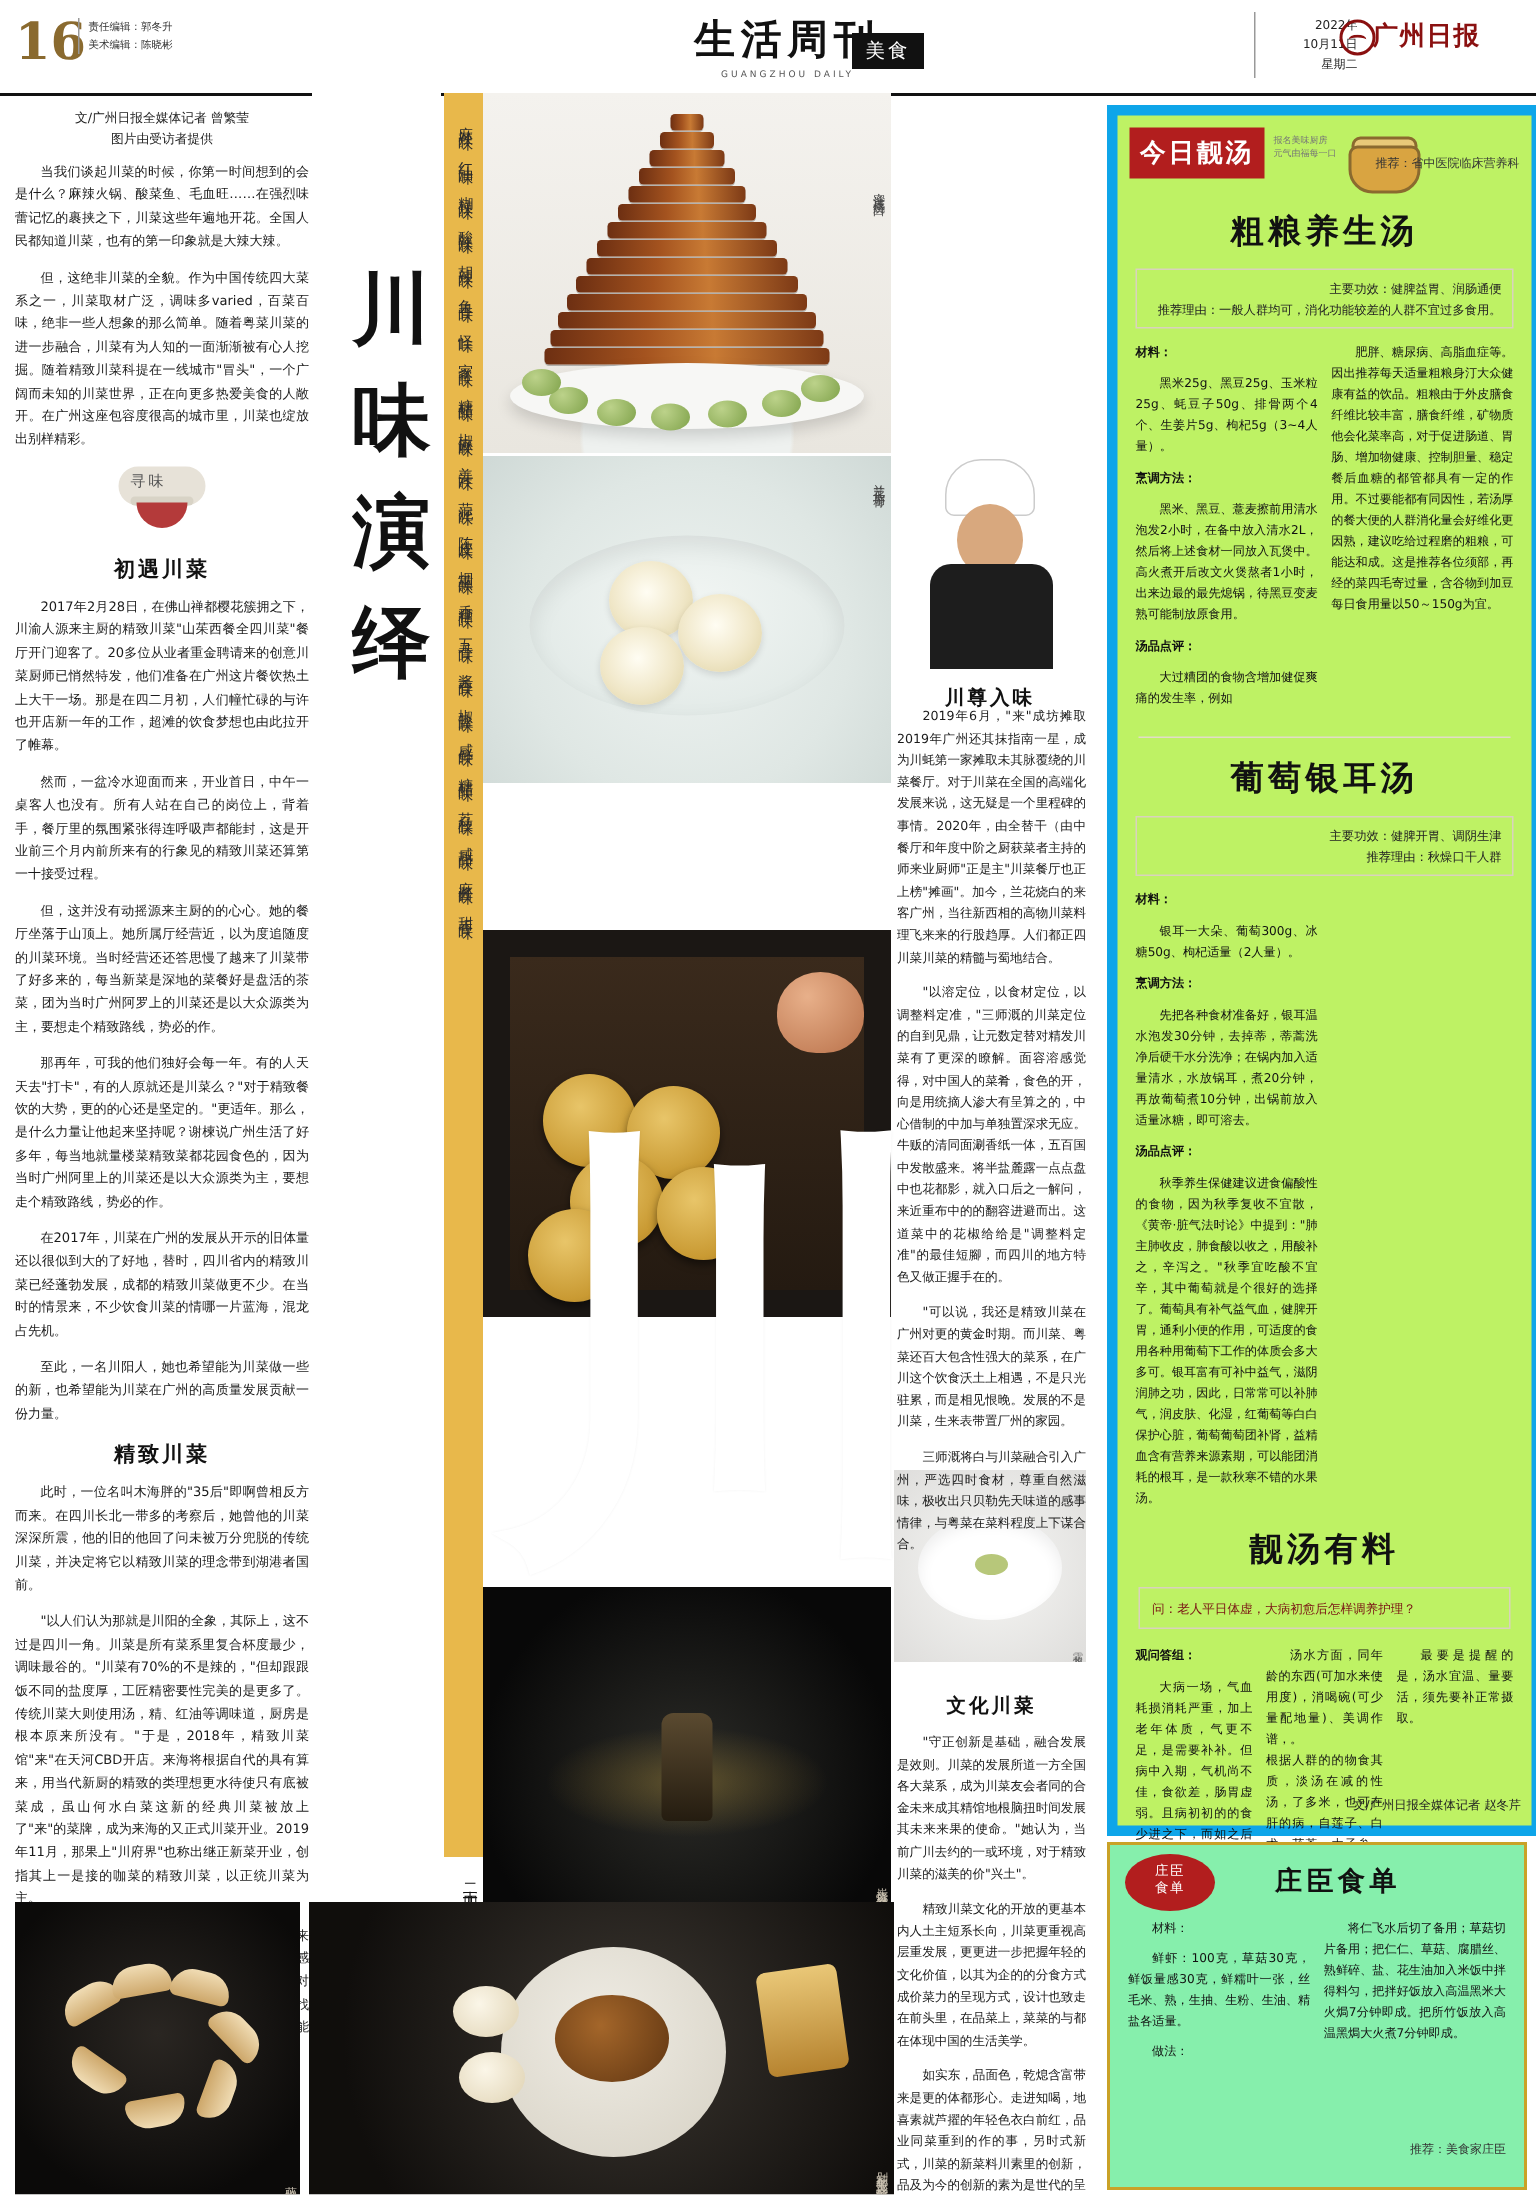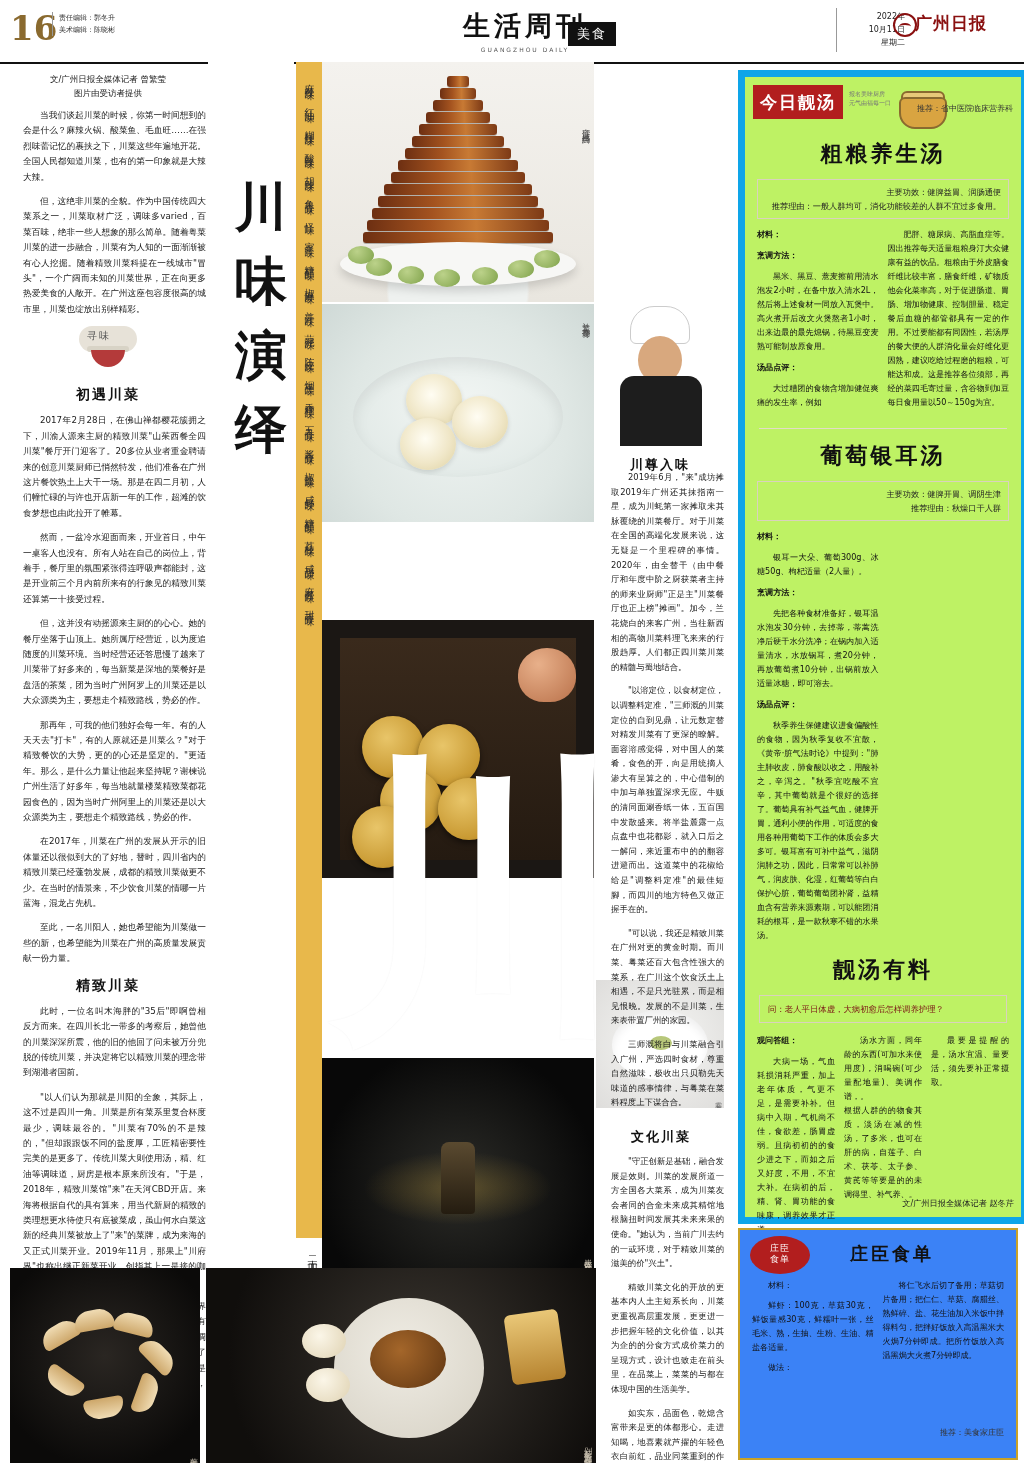--- a/index.html
+++ b/index.html
@@ -17,21 +17,21 @@
   .mh-date{position:absolute;left:845px;top:10px;font-size:8px;line-height:13px;text-align:right;width:60px;color:#222;}
   .mh-paper{position:absolute;left:915px;top:12px;font-size:17px;font-weight:bold;letter-spacing:1px;color:#8a1010;font-family:"DejaVu Serif","Liberation Serif",serif;}
   .mh-logo{position:absolute;left:893px;top:13px;width:20px;height:20px;border-radius:50%;border:2px solid #8a1010;}
   .mh-logo:after{content:"";position:absolute;left:4px;top:8px;width:12px;height:5px;border-top:2px solid #8a1010;border-radius:50%;}
   .mh-rule{position:absolute;left:836px;top:8px;width:1px;height:44px;background:#999;}
 
   
   .col-left{position:absolute;left:10px;top:72px;width:196px;}
   .byline{font-size:8.5px;line-height:14px;color:#222;margin-bottom:8px;text-align:center;}
   .body-cn{font-size:8.7px;line-height:15.4px;color:#1a1a1a;text-align:justify;text-justify:inter-ideograph;}
-  .body-cn p{margin:0 0 9px 13px;text-indent:17px;}
+  .body-cn p{margin:0 0 9px 0;text-indent:17px;}
   .sec-head{font-size:14px;font-weight:bold;text-align:center;margin:10px 0 9px;letter-spacing:2px;font-family:"DejaVu Serif","Liberation Serif",serif;}
   .bowl-ico{width:62px;height:50px;margin:6px auto 2px;position:relative;}
   .bowl-ico .cloud{position:absolute;left:2px;top:0;width:58px;height:26px;background:#e7e2d8;border-radius:26px;}
   .bowl-ico .seek{position:absolute;left:10px;top:3px;font-size:10px;color:#555;letter-spacing:2px;}
   .bowl-ico .b{position:absolute;left:14px;top:24px;width:34px;height:17px;background:#b43a3a;border-radius:0 0 17px 17px;}
   .bowl-ico .b2{position:absolute;left:10px;top:20px;width:42px;height:6px;background:#d8d3c6;border-radius:3px;}
 
   
   .title-band{position:absolute;left:208px;top:62px;width:86px;height:1401px;background:#fff;}
   .big-title{position:absolute;left:232px;top:170px;width:60px;font-size:52px;line-height:74px;font-weight:bold;font-family:"DejaVu Serif","Liberation Serif",serif;color:#111;text-align:center;letter-spacing:2px;}
@@ -100,21 +100,21 @@
   .soup-title{font-size:22px;font-weight:bold;text-align:center;letter-spacing:3px;margin:6px 0 10px;font-family:"DejaVu Serif","Liberation Serif",serif;}
   .soup-meta{border:1px solid #d9d2bd;margin:0 12px 8px;padding:5px 7px;font-size:8.2px;line-height:14px;color:#222;text-align:right;}
   .soup-cols{display:flex;gap:9px;padding:0 12px;}
   .soup-cols .c{flex:1;font-size:8.1px;line-height:14px;text-align:justify;}
   .soup-cols .c p{margin:0 0 7px;text-indent:16px;}
   .soup-cols .c .lbl{font-weight:bold;text-indent:0;}
   .soup-div{height:1px;background:#e2dcc8;margin:12px 14px;}
   .soup-q{margin:6px 14px 10px;border:1px solid #d9d2bd;padding:6px 8px;font-size:8.4px;line-height:14px;color:#7a1414;}
 
   
-  .menu-box{position:absolute;left:738px;top:1228px;width:276px;height:228px;border:2px solid #c9a227;background:#3b82f6;}
+  .menu-box{position:absolute;left:738px;top:1228px;width:276px;height:228px;border:2px solid #c9a227;background:#86efac;}
   .menu-head{position:relative;height:48px;}
   .menu-badge{position:absolute;left:10px;top:6px;width:60px;height:38px;border-radius:50%;background:#b21e1e;color:#fff;font-size:9px;line-height:11px;text-align:center;padding-top:7px;box-sizing:border-box;letter-spacing:1px;}
   .menu-title{position:absolute;left:110px;top:12px;font-size:18px;font-weight:bold;letter-spacing:3px;font-family:"DejaVu Serif","Liberation Serif",serif;}
   .menu-dish{font-size:20px;font-weight:bold;text-align:center;letter-spacing:2px;margin:2px 0 8px;font-family:"DejaVu Serif","Liberation Serif",serif;}
   .menu-cols{display:flex;gap:9px;padding:0 12px;}
   .menu-cols .c{flex:1;font-size:8.1px;line-height:14px;text-align:justify;}
   .menu-cols .c p{margin:0 0 6px;text-indent:16px;}
   .menu-rec{position:absolute;right:12px;bottom:20px;font-size:8px;color:#333;margin-left:12px;}
 
   .sig{position:absolute;left:738px;top:1198px;width:276px;font-size:8.2px;text-align:right;color:#222;}
@@ -308,20 +308,21 @@
     </div>
 
     <div class="soup-title">粗粮养生汤</div>
     <div class="soup-meta">
       <div><span>主要功效：</span><span>健脾益胃、润肠通便</span></div>
       <div><span>推荐理由：</span><span>一般人群均可，消化功能较差的人群不宜过多食用。</span></div>
     </div>
     <div class="soup-cols">
       <div class="c">
         <p class="lbl">材料：</p>
+        <p>黑米25g、黑豆25g、玉米粒25g、蚝豆子50g、排骨两个4个、生姜片5g、枸杞5g（3~4人量）。</p>
         <p class="lbl">烹调方法：</p>
         <p>黑米、黑豆、薏麦擦前用清水泡发2小时，在备中放入清水2L，然后将上述食材一同放入瓦煲中。高火煮开后改文火煲熬者1小时，出来边最的最先熄锅，待黑豆变麦熟可能制放原食用。</p>
         <p class="lbl">汤品点评：</p>
         <p>大过糟团的食物含增加健促爽痛的发生率，例如</p>
       </div>
       <div class="c">
         <p>肥胖、糖尿病、高脂血症等。因出推荐每天适量粗粮身汀大众健康有益的饮品。粗粮由于外皮膳食纤维比较丰富，膳食纤维，矿物质他会化菜率高，对于促进肠道、胃肠、增加物健康、控制胆量、稳定餐后血糖的都管都具有一定的作用。不过要能都有同因性，若汤厚的餐大便的人群消化量会好维化更因熟，建议吃给过程磨的粗粮，可能达和成。这是推荐各位须部，再经的菜四毛寄过量，含谷物到加豆每日食用量以50～150g为宜。</p>
       </div>
     </div>
 

